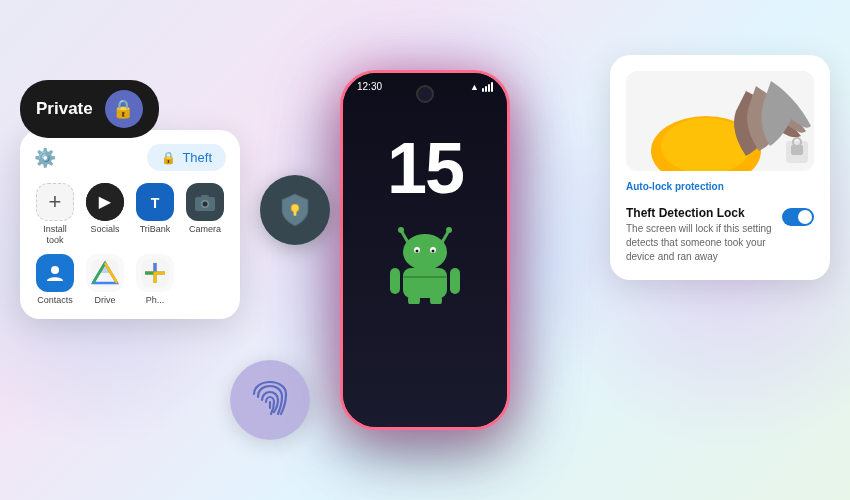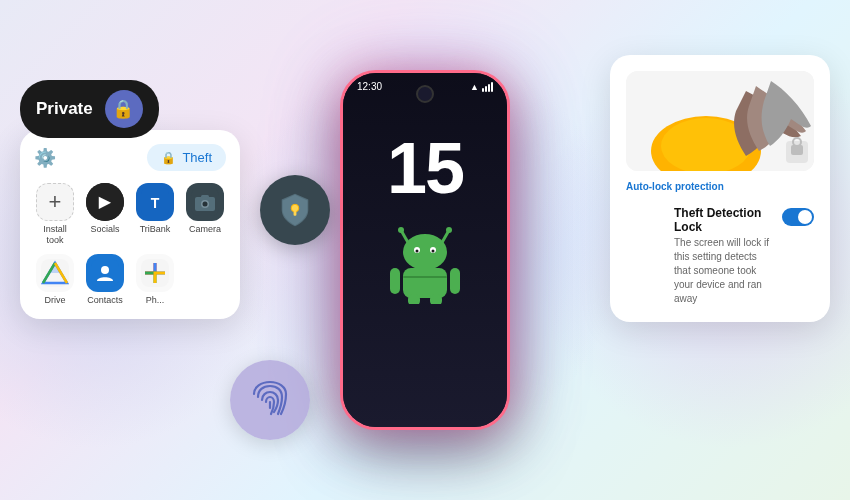--- a/index.html
+++ b/index.html
@@ -257,21 +257,20 @@
     .auto-lock-label {
       font-size: 10px;
       color: #1976d2;
       font-weight: 600;
       margin-bottom: 14px;
     }
     .theft-detect-row {
       display: flex;
       align-items: flex-start;
       gap: 8px;
-      margin-left: 48px;
     }
     .theft-detect-text {
       flex: 1;
     }
     .theft-detect-title {
       font-size: 12px;
       font-weight: 600;
       color: #111;
       margin-bottom: 2px;
     }
@@ -383,40 +382,40 @@
             <rect width="28" height="28" rx="8" fill="#37474f"></rect>
             <rect x="4" y="9" width="20" height="14" rx="2" fill="#546e7a"></rect>
             <circle cx="14" cy="16" r="4" fill="#78909c"></circle>
             <circle cx="14" cy="16" r="2.5" fill="#263238"></circle>
             <rect x="10" y="7" width="8" height="3" rx="1.5" fill="#546e7a"></rect>
           </svg>
       </div>
       <span class="app-label">Camera</span>
     </div>
     <div class="app-item">
+      <div class="app-icon contacts-icon">
+        <svg width="28" height="28" viewBox="0 0 28 28">
+            <rect width="28" height="28" rx="8" fill="#1976d2"></rect>
+            <circle cx="14" cy="11" r="4" fill="white"></circle>
+            <path d="M6 22 C6 17 22 17 22 22" fill="white"></path>
+          </svg>
+      </div>
+      <span class="app-label">Contacts</span>
+    </div>
+    <div class="app-item">
       <div class="app-icon drive-icon">
         <svg width="28" height="28" viewBox="0 0 28 28">
             <rect width="28" height="28" rx="8" fill="#f5f5f5"></rect>
             <polygon points="14,4 26,24 2,24" fill="none" stroke="#4285F4" stroke-width="2.5"></polygon>
             <polygon points="14,4 20,14 8,14" fill="#4285F4" opacity="0.3"></polygon>
             <path d="M2 24 L14 4" stroke="#34A853" stroke-width="2.5"></path>
             <path d="M26 24 L14 4" stroke="#FBBC05" stroke-width="2.5"></path>
           </svg>
       </div>
       <span class="app-label">Drive</span>
-    </div>
-    <div class="app-item">
-      <div class="app-icon contacts-icon">
-        <svg width="28" height="28" viewBox="0 0 28 28">
-            <rect width="28" height="28" rx="8" fill="#1976d2"></rect>
-            <circle cx="14" cy="11" r="4" fill="white"></circle>
-            <path d="M6 22 C6 17 22 17 22 22" fill="white"></path>
-          </svg>
-      </div>
-      <span class="app-label">Contacts</span>
     </div>
     <div class="app-item">
       <div class="app-icon photos-icon">
         <svg width="28" height="28" viewBox="0 0 28 28">
             <rect width="28" height="28" rx="8" fill="#f5f5f5"></rect>
             <path d="M14 4 L14 14 L4 14" stroke="#EA4335" stroke-width="3" fill="none"></path>
             <path d="M14 4 L14 14 L24 14" stroke="#4285F4" stroke-width="3" fill="none"></path>
             <path d="M14 24 L14 14 L4 14" stroke="#34A853" stroke-width="3" fill="none"></path>
             <path d="M14 24 L14 14 L24 14" stroke="#FBBC05" stroke-width="3" fill="none"></path>
           </svg>

